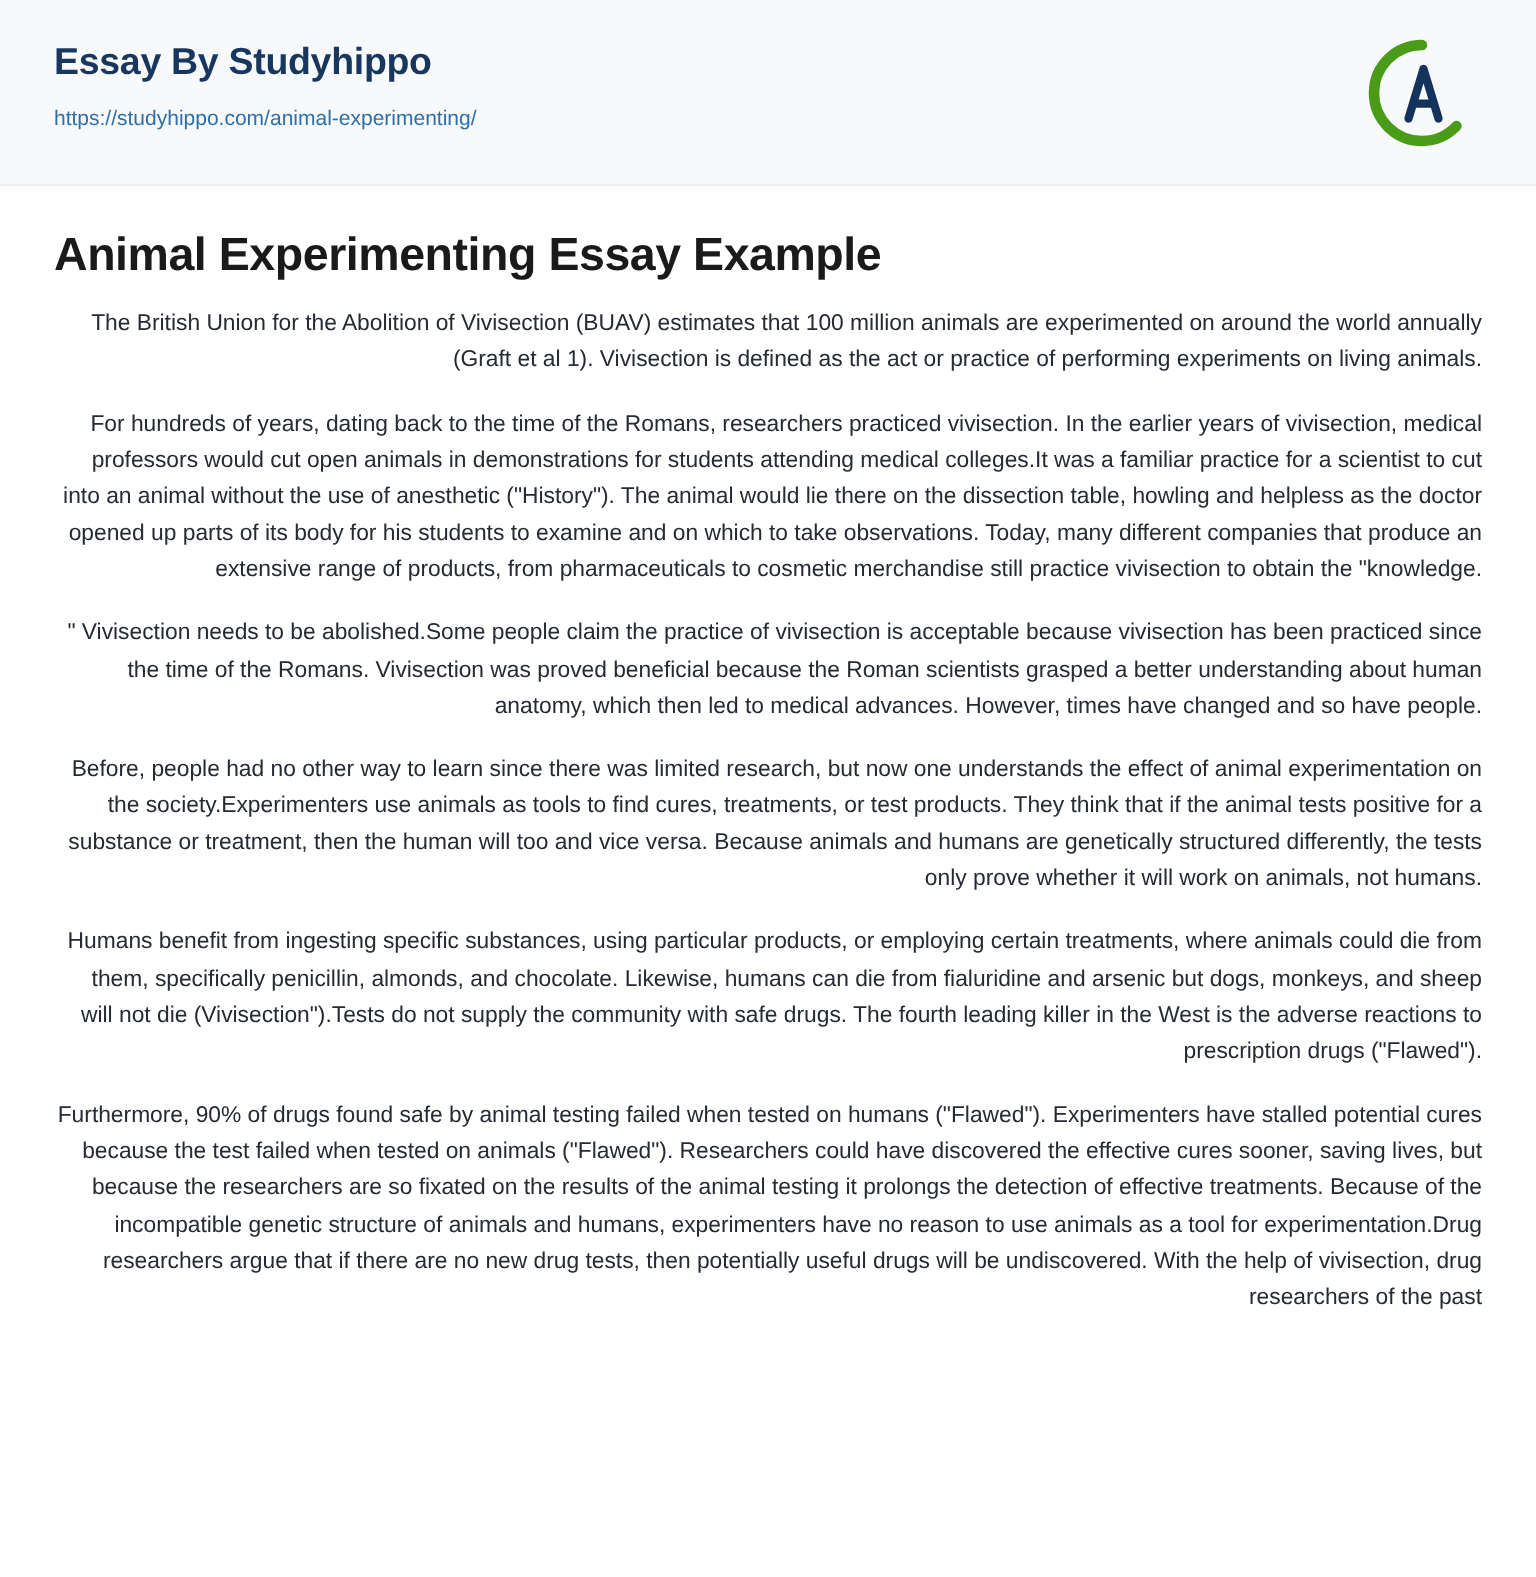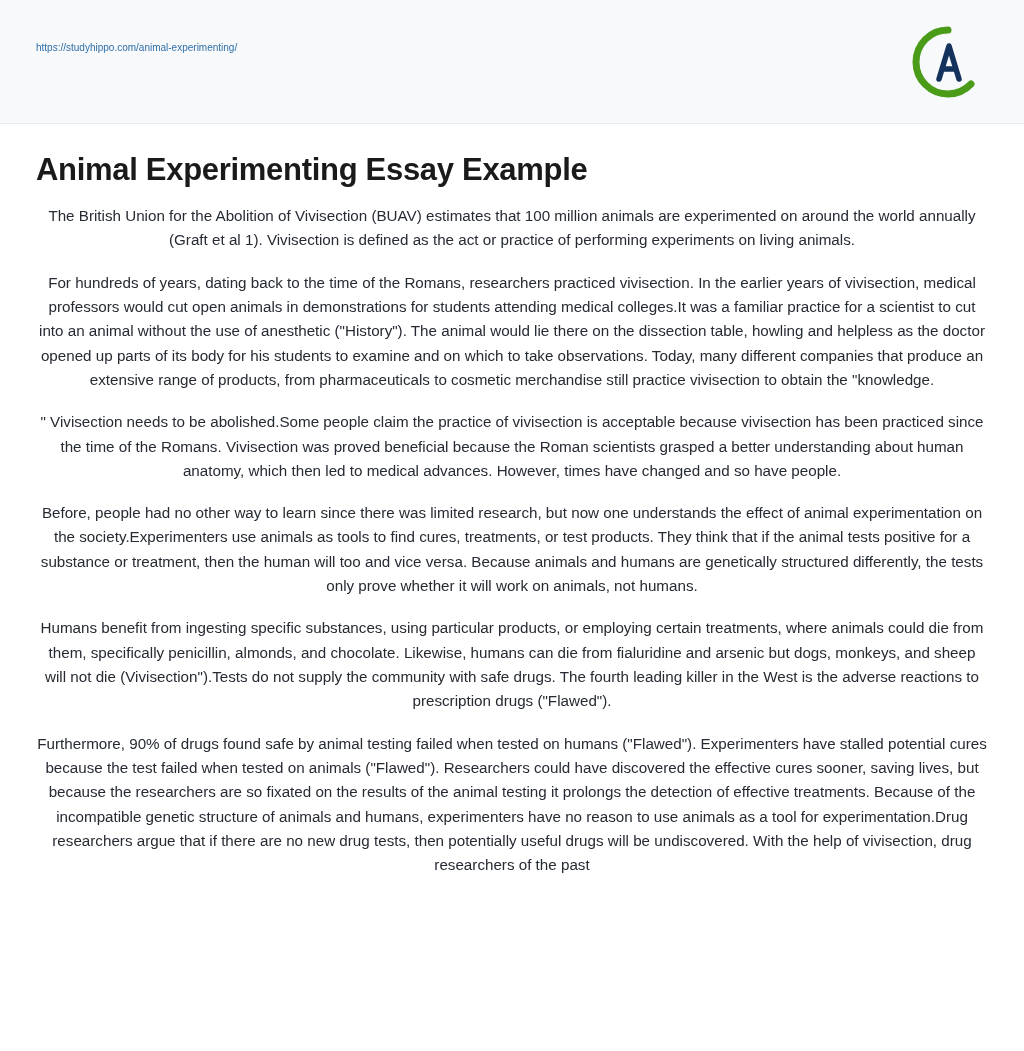--- a/index.html
+++ b/index.html
@@ -28,21 +28,21 @@
   .brand {
     font-size: 25px;
     font-weight: bold;
     color: #17375e;
     letter-spacing: -0.2px;
     line-height: 1.1;
     margin: 0;
   }
   .site-url {
     margin-top: 14px;
-    font-size: 10px;
+    font-size: 14px;
     color: #2f6fa8;
     text-decoration: none;
     display: inline-block;
   }
   .logo-wrap {
     position: absolute;
     right: 36px;
     top: 22px;
     width: 80px;
     height: 80px;
@@ -57,30 +57,31 @@
     font-weight: bold;
     color: #1a1a1a;
     margin: 0 0 16px 0;
     letter-spacing: -0.3px;
   }
   .para {
     font-size: 15.2px;
     line-height: 1.6;
     color: #262b33;
     margin: 0 0 18px 0;
-    text-align: center;
+    text-align: right;
   }
   .para:last-child { margin-bottom: 16px; }
 </style>
 </head>
 <body>
 
 <div class="page">
 
   <div class="header">
+    <div class="brand">Essay By Studyhippo</div>
     <a class="site-url" href="#">https://studyhippo.com/animal-experimenting/</a>
     <div class="logo-wrap">
       <svg width="80" height="80" viewBox="0 0 80 80" aria-hidden="true">
         <path d="M40 8 A32 32 0 1 0 40 72 A32 32 0 0 0 63 62" fill="none" stroke="#4a9b18" stroke-width="7" stroke-linecap="round"></path>
         <path d="M40 8 L40 72" fill="none" stroke="#4a9b18" stroke-width="0"></path>
         <path d="M31 57 L41 24 L51 57" fill="none" stroke="#14335c" stroke-width="5.5" stroke-linecap="round" stroke-linejoin="round"></path>
         <path d="M35 47 L47 47" fill="none" stroke="#14335c" stroke-width="5.5" stroke-linecap="round"></path>
       </svg>
     </div>
   </div>

